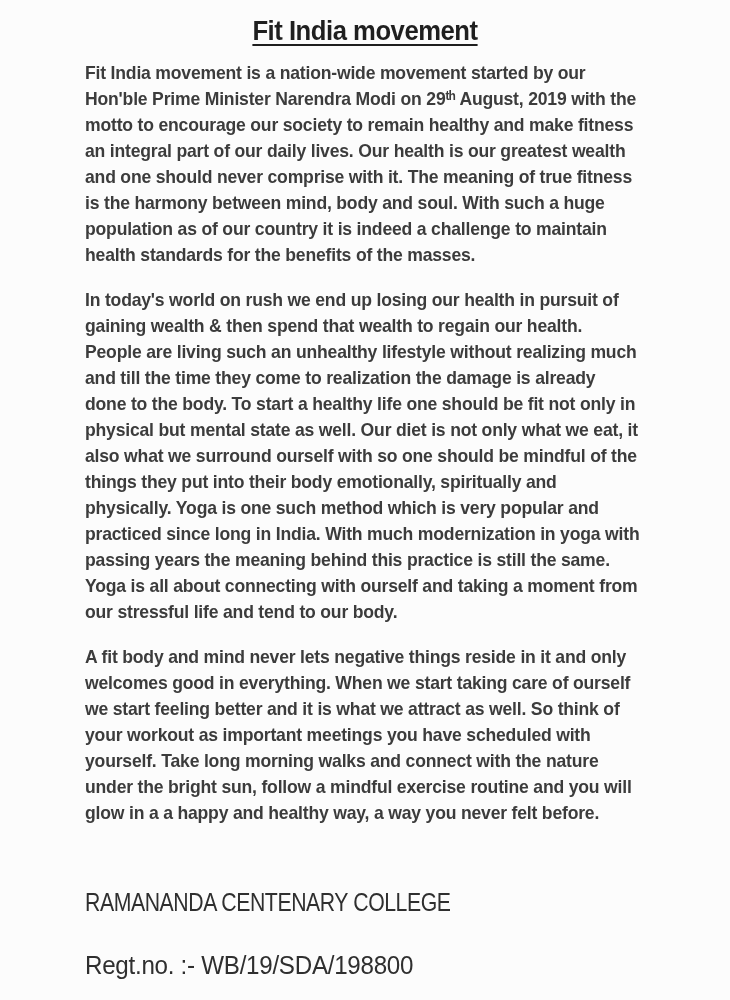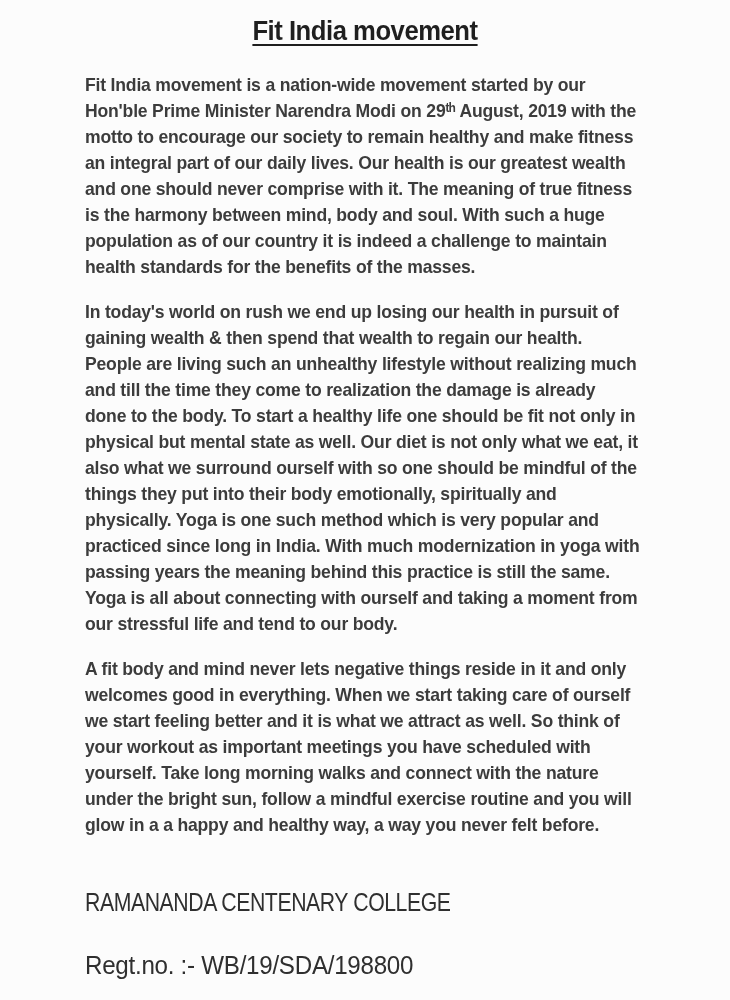--- a/index.html
+++ b/index.html
@@ -28,21 +28,21 @@
     letter-spacing: -0.5px;
     text-decoration: underline;
     text-decoration-thickness: 2px;
     text-underline-offset: 4px;
     transform: scaleX(0.95);
     transform-origin: center top;
   }
   .essay-body {
     position: absolute;
     left: 85px;
-    top: 72px;
+    top: 60px;
     width: 600px;
   }
   .essay-para {
     margin: 0 0 19px 0;
     white-space: pre;
     font-size: 18.5px;
     font-weight: 700;
     line-height: 26px;
     letter-spacing: -0.2px;
     color: #3c3c3c;

